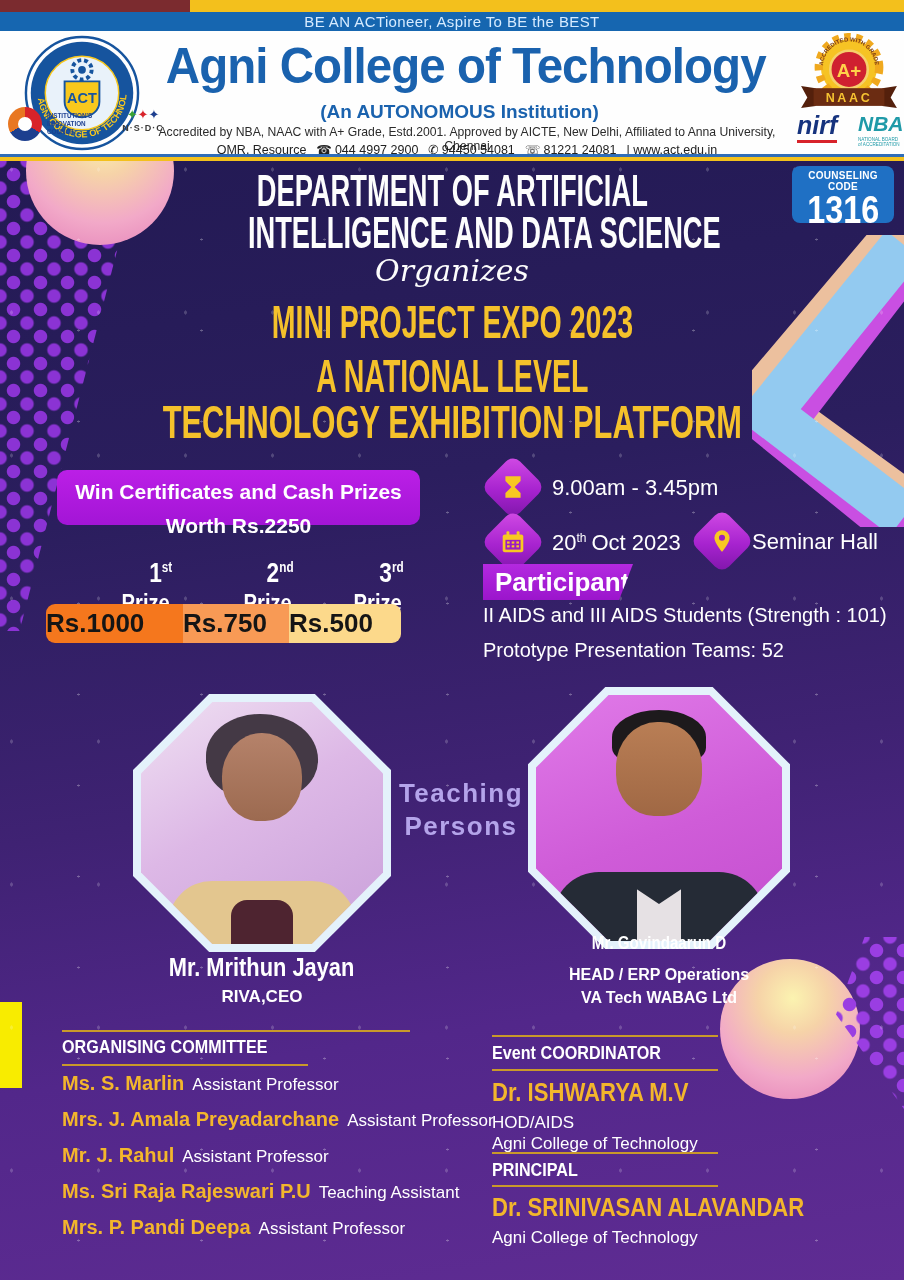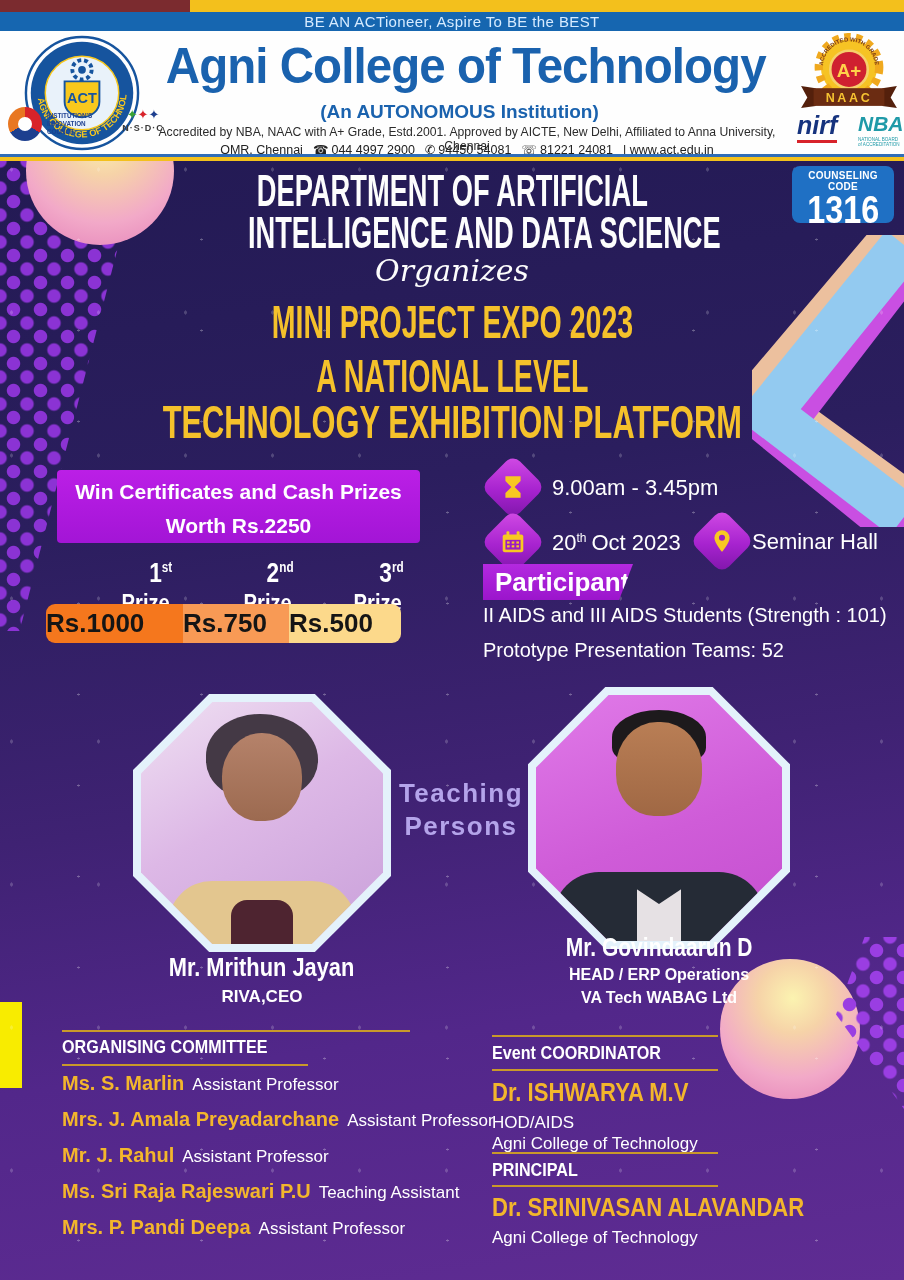--- a/index.html
+++ b/index.html
@@ -72,21 +72,21 @@
   .cond{display:inline-block;transform:scaleX(.62);transform-origin:center;}
   .condw{display:inline-block;transform:scaleX(.67);transform-origin:center;}
   .dept{top:8px;font-size:44px;font-weight:bold;color:#fdfdfd;line-height:1;}
   .dept2{top:50px;margin-left:32px;}
   .organizes{top:92px;font-family:"DejaVu Serif",serif;font-style:italic;font-size:30px;color:#fdfdfd;}
   .gold{color:#f5c12b;font-weight:bold;}
   .event{top:138px;font-size:46px;line-height:1;}
   .tag1{top:192px;font-size:46px;line-height:1;}
   .tag2{top:238px;font-size:46px;line-height:1;}
   
-  .win-box{position:absolute;left:57px;top:309px;width:363px;height:73px;border-radius:4px;
+  .win-box{position:absolute;left:57px;top:309px;width:363px;height:55px;border-radius:10px;
     background:linear-gradient(180deg,#bb1fe6,#a315d6);text-align:center;
     font-size:21px;font-weight:bold;line-height:1.6;padding-top:5px;box-sizing:border-box;z-index:2;}
   .prize-col{position:absolute;width:120px;top:398px;text-align:right;font-weight:bold;z-index:2;}
   .prize-col .rank{font-size:27px;line-height:1.1;}
   .prize-col .rank sup{font-size:14px;}
   .prize-col .plabel{font-size:24px;line-height:1.15;}
   .cond-c{display:inline-block;transform:scaleX(.84);transform-origin:center;}
   .cond-l{display:inline-block;transform:scaleX(.85);transform-origin:left center;white-space:nowrap;}
   .amounts{position:absolute;left:46px;top:443px;height:39px;display:flex;border-radius:9px;
     overflow:hidden;z-index:2;}
@@ -128,21 +128,21 @@
   .face-r{left:32.5%;top:11%;width:35%;height:38%;border-radius:48% 48% 44% 44%;
     background:linear-gradient(#b97e55,#a06844);}
   .suit-r{left:7%;bottom:-2%;width:86%;height:30%;background:#252b36;border-radius:46px 46px 0 0;}
   .shirt-r{left:41%;bottom:-2%;width:18%;height:23%;background:#e6e1e4;
     clip-path:polygon(0 0,50% 26%,100% 0,100% 100%,0 100%);}
   .rp-label{position:absolute;left:383px;top:616px;width:156px;text-align:center;z-index:2;
     color:#b4a4ea;font-size:26px;font-weight:bold;letter-spacing:1.5px;line-height:1.25;}
   .cap{position:absolute;text-align:center;font-weight:bold;color:#fff;z-index:2;white-space:nowrap;}
   .name-l{left:122px;top:791px;width:280px;font-size:26px;}
   .role-l{left:122px;top:826px;width:280px;font-size:17px;}
-  .name-r{left:514px;top:772px;width:290px;font-size:25px;}
+  .name-r{left:514px;top:772px;width:290px;font-size:18px;}
   .role-r1{left:514px;top:805px;width:290px;font-size:16px;}
   .role-r2{left:514px;top:828px;width:290px;font-size:16px;}
   
   .rule{position:absolute;height:2px;background:#c9992a;z-index:2;}
   .sec-head{position:absolute;color:#fff;font-size:19px;font-weight:bold;z-index:2;white-space:nowrap;}
   .mem{position:absolute;left:62px;z-index:2;white-space:nowrap;}
   .mname{color:#f3b62c;font-size:20px;font-weight:bold;}
   .mrole{color:#fff;font-size:17px;margin-left:8px;}
   .big-name{position:absolute;left:492px;color:#f3b62c;font-size:26px;font-weight:bold;z-index:2;white-space:nowrap;}
   .sub-role{position:absolute;left:492px;color:#fff;font-size:17px;z-index:2;white-space:nowrap;}
@@ -171,21 +171,21 @@
       <circle cx="60" cy="36" r="10" fill="none" stroke="#16549e" stroke-width="4" stroke-dasharray="4 3"></circle>
       <circle cx="60" cy="36" r="4" fill="#16549e"></circle>
       <path d="M42,48 h36 v21 a18,16 0 0 1 -18,16 a18,16 0 0 1 -18,-16 z" fill="#f8c81c" stroke="#16549e" stroke-width="2"></path>
       <text x="60" y="70" text-anchor="middle" font-size="15" font-weight="bold" fill="#16549e" font-family="Liberation Sans, sans-serif">ACT</text>
     </svg>
 
     <div class="college-name"><span>Agni College of Technology</span></div>
     <div class="autonomous">(An AUTONOMOUS Institution)</div>
     <div class="accred">Accredited by NBA, NAAC with A+ Grade, Estd.2001. Approved by AICTE, New Delhi, Affiliated to Anna University, Chennai</div>
     <div class="contact">
-      <span>OMR, Chennai</span>
+      <span>OMR, Resource</span>
       <span><span class="glyph">☎</span><span>044 4997 2900</span></span>
       <span><span class="glyph">✆</span><span>94450 54081</span></span>
       <span><span class="glyph">☏</span><span>81221 24081</span></span>
       <span>|  www.act.edu.in</span>
     </div>
 
     <div class="iic">
       <div class="iic-swirl"></div>
       <div class="iic-lines">
         <div>INSTITUTION'S</div>

